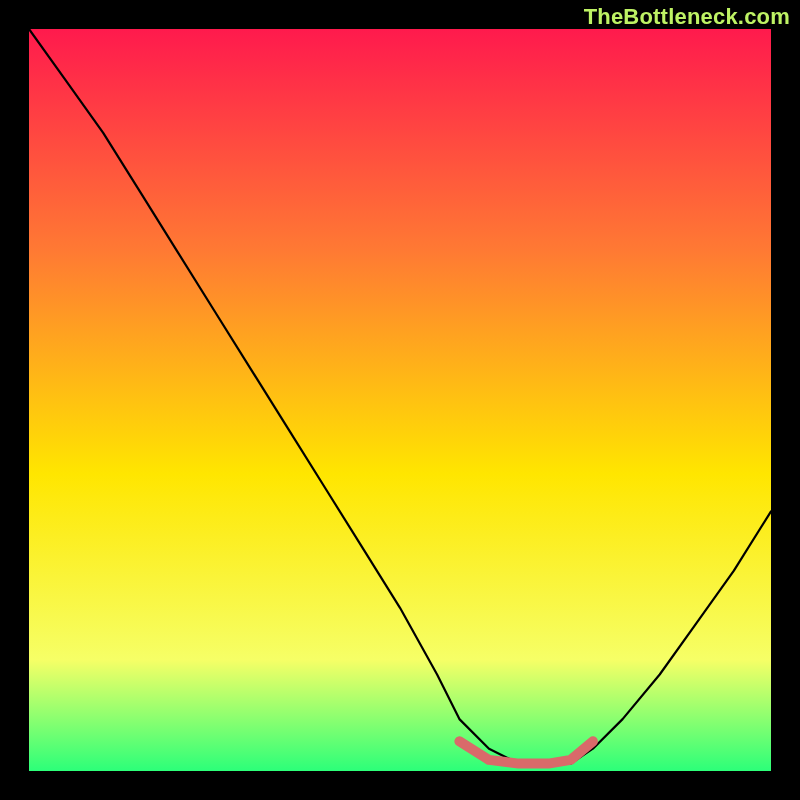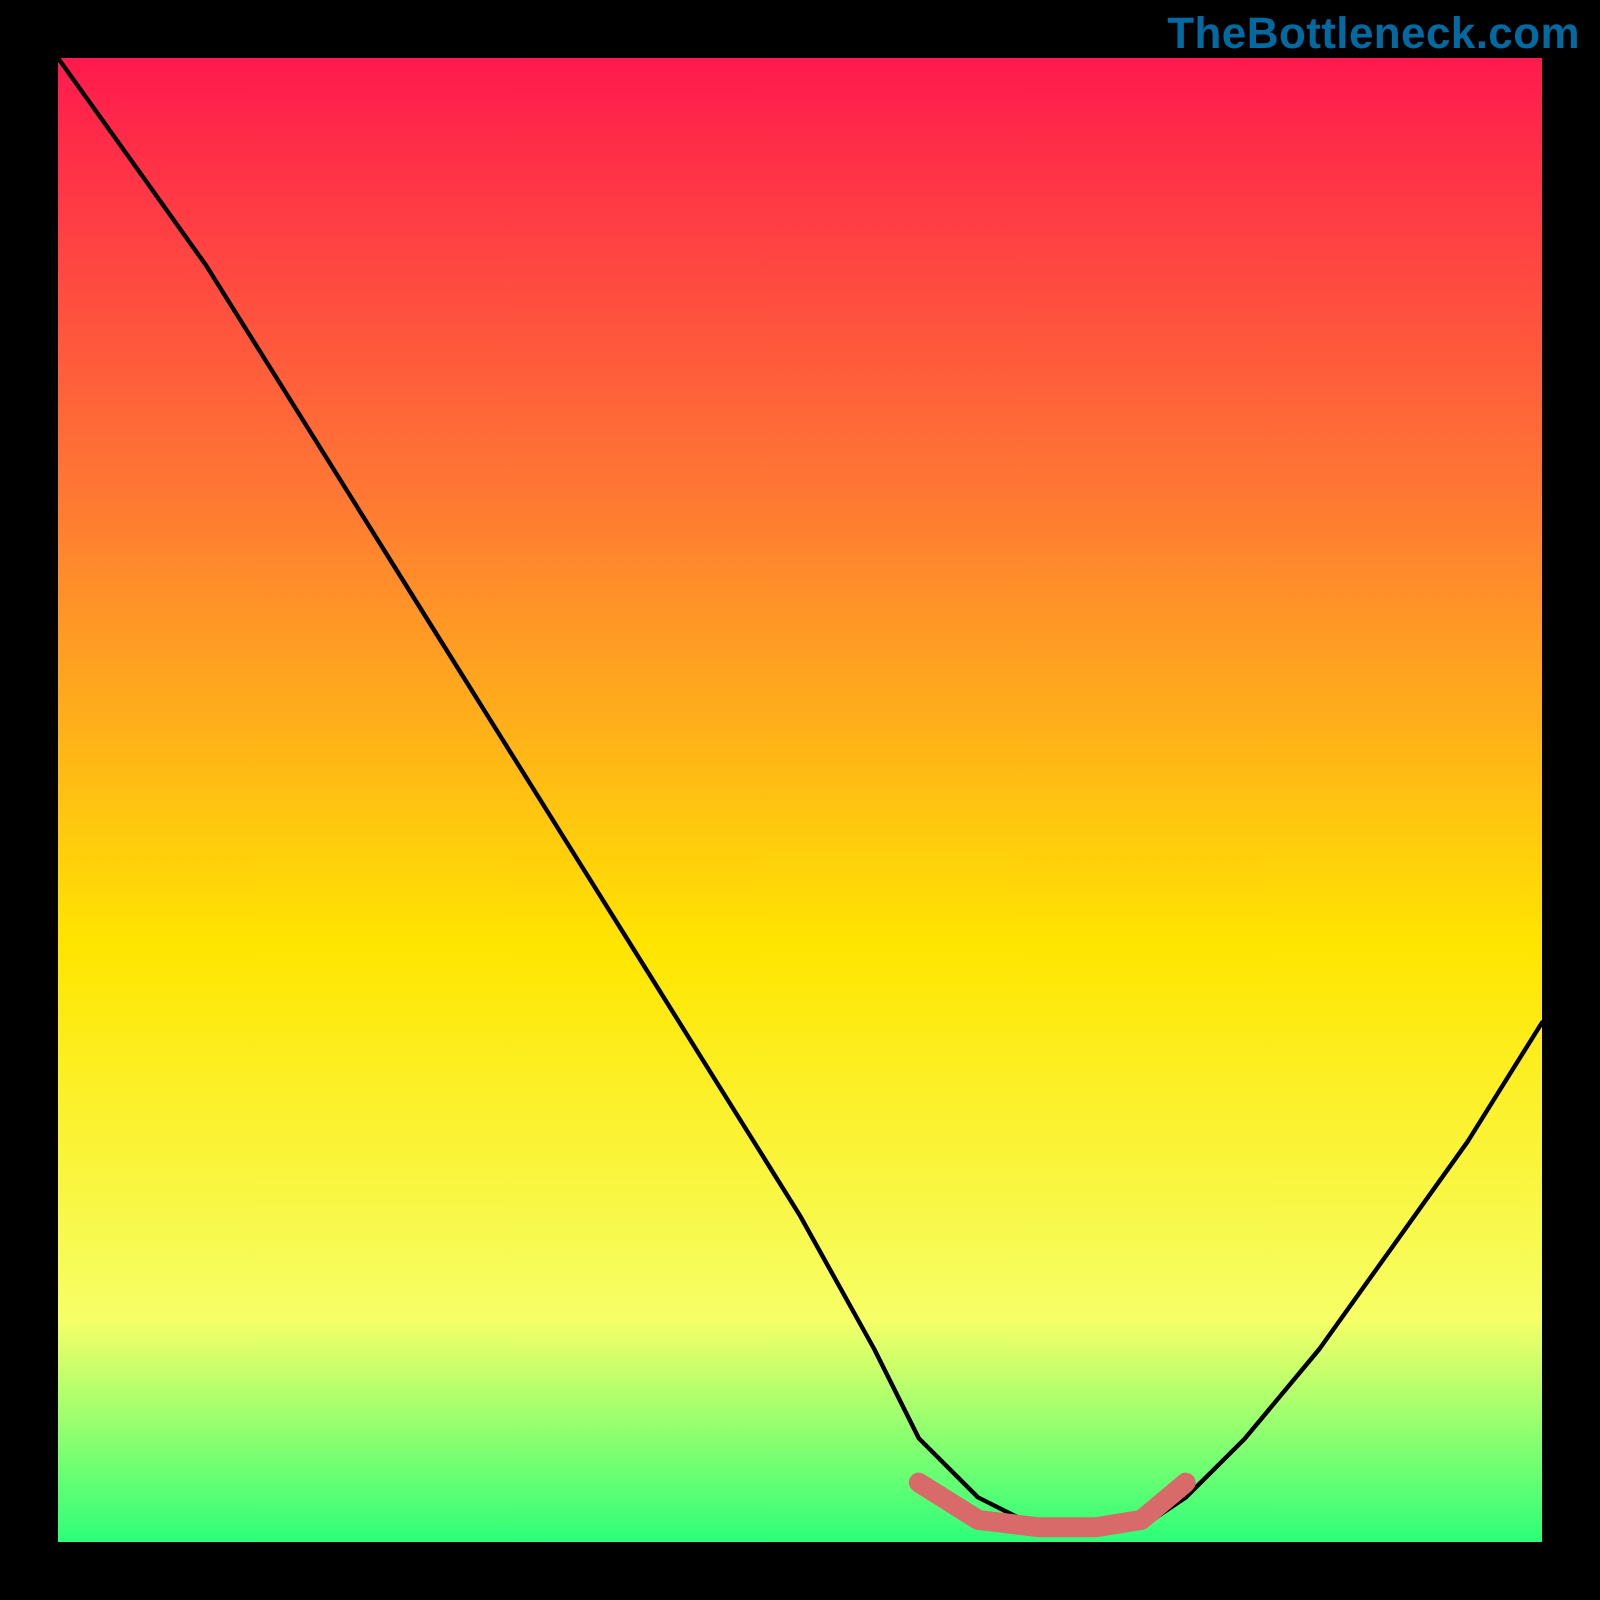--- a/index.html
+++ b/index.html
@@ -13,21 +13,21 @@
   }
   .wrap {
     position: relative;
     width: 800px;
     height: 800px;
   }
   .watermark {
     position: absolute;
     top: 4px;
     right: 10px;
-    color: #0369a1;
+    color: #bef264;
     font-size: 22px;
     font-weight: bold;
     z-index: 5;
     letter-spacing: 0.2px;
   }
   svg.chart {
     position: absolute;
     left: 29px;
     top: 29px;
     width: 742px;

